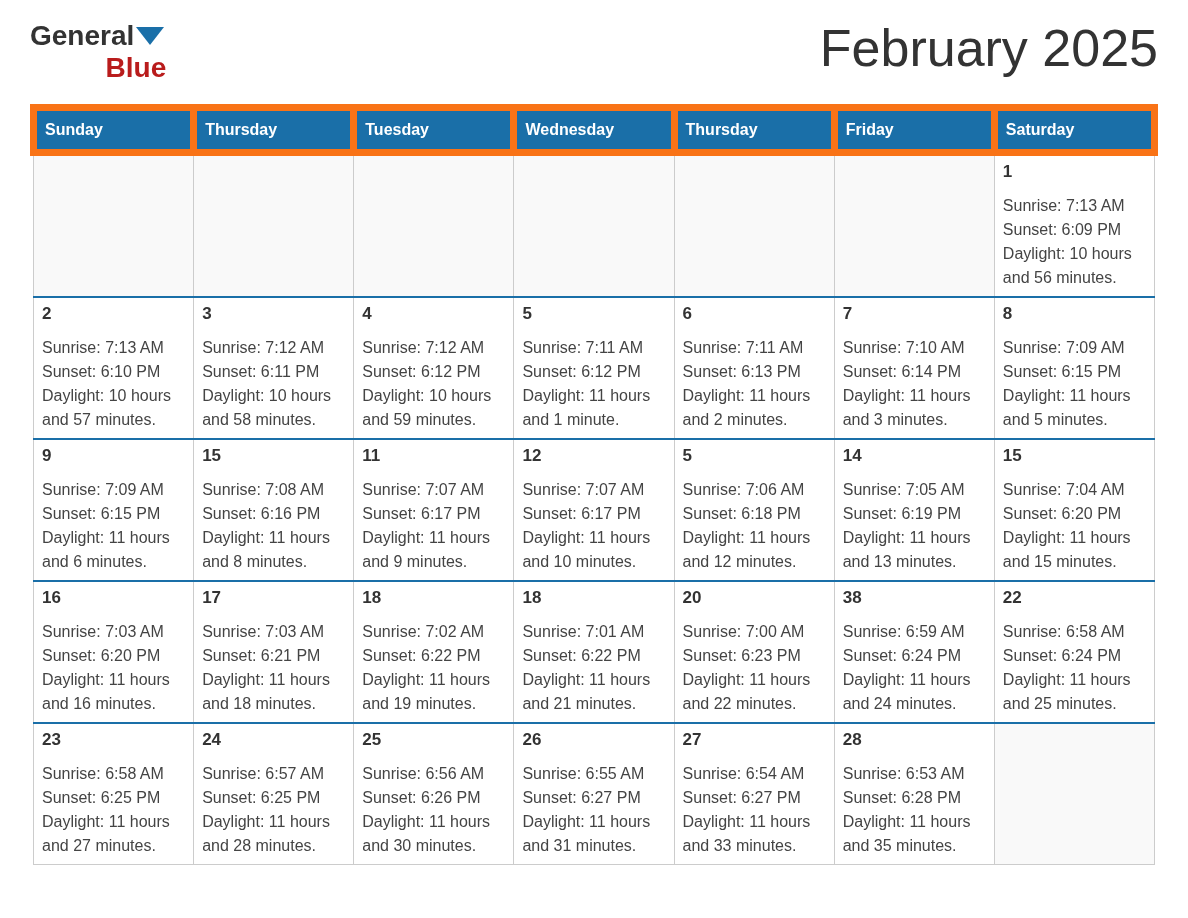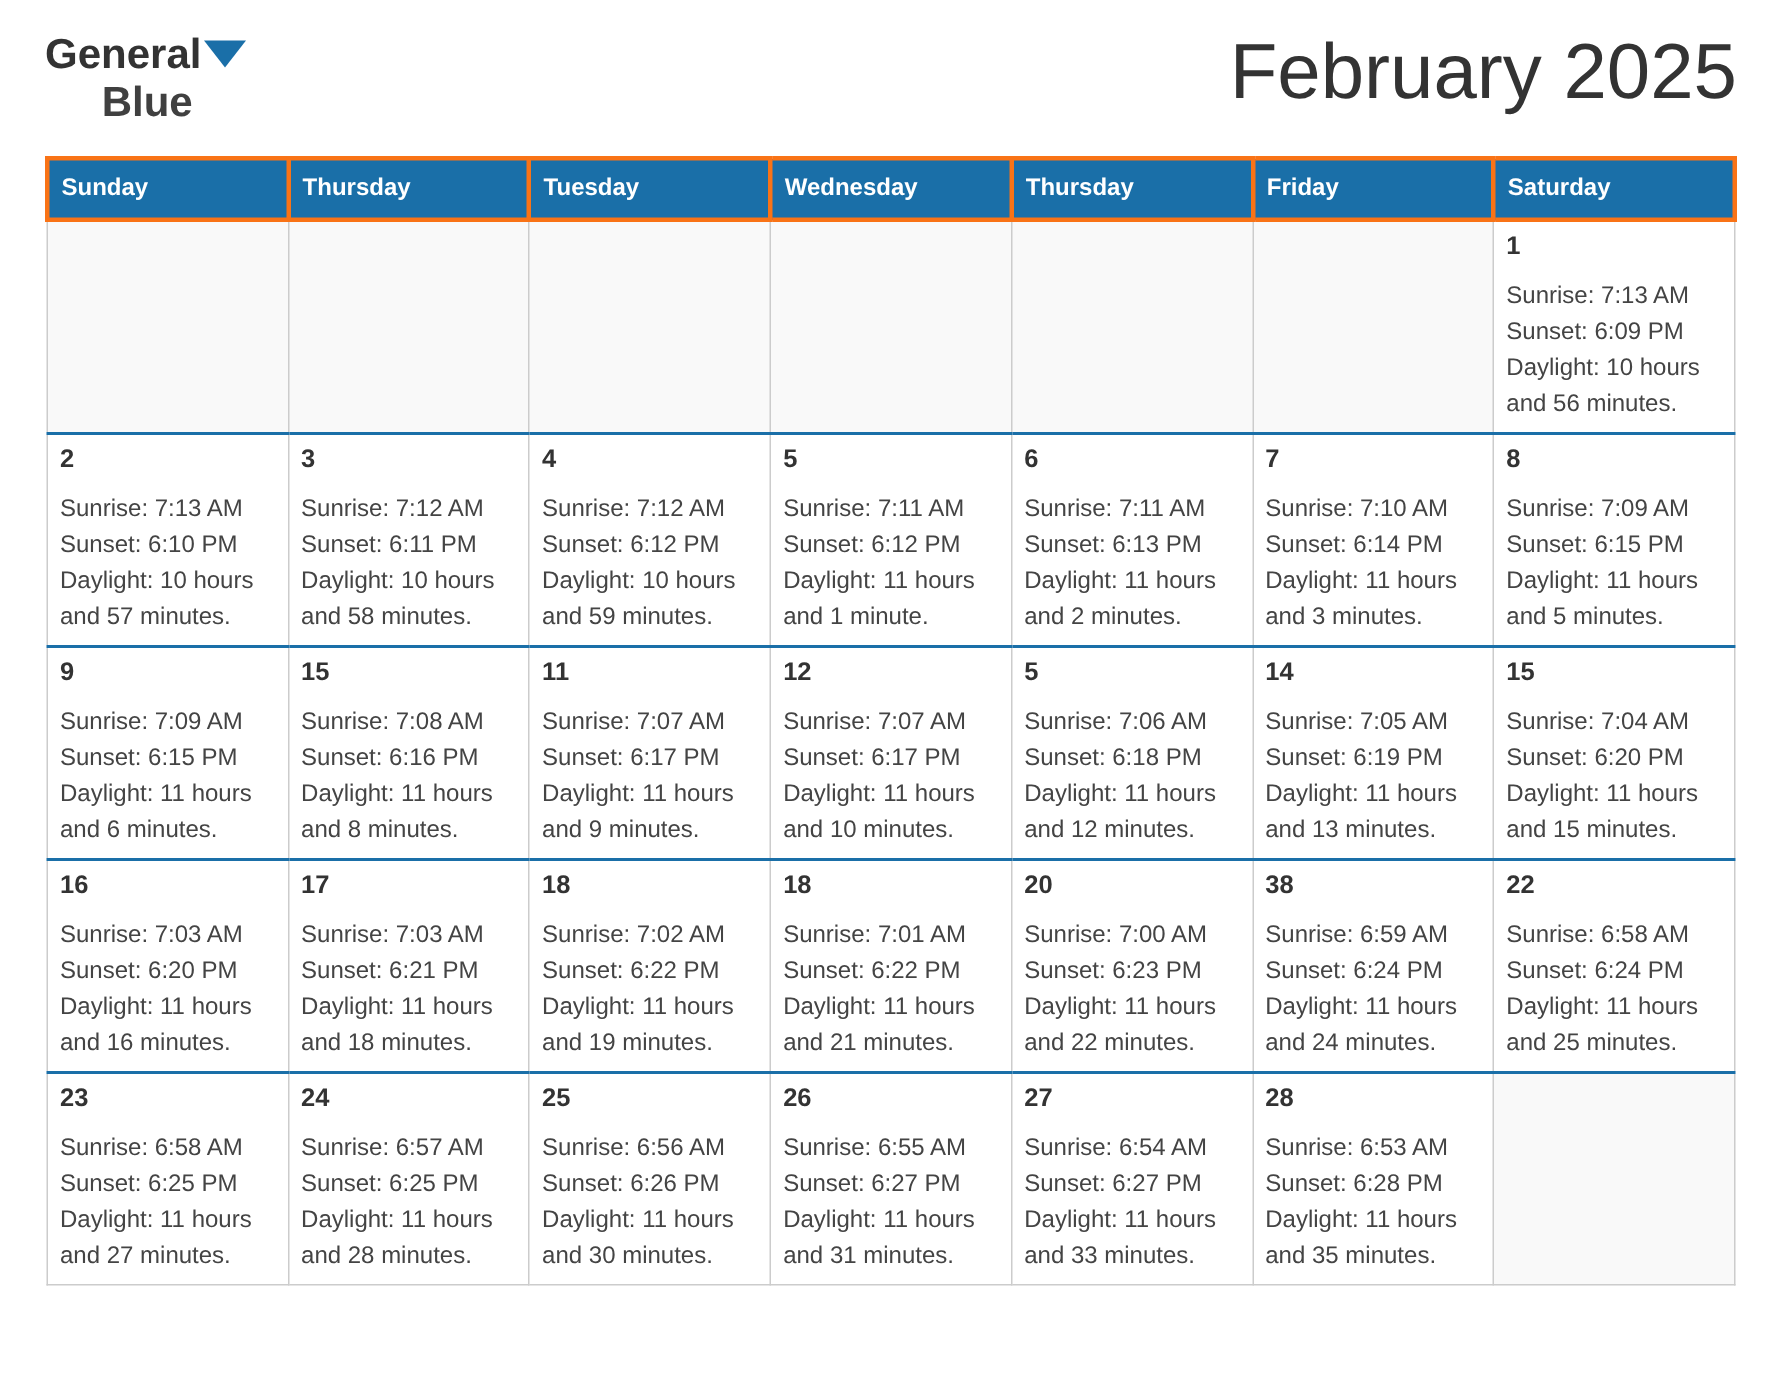--- a/index.html
+++ b/index.html
@@ -13,42 +13,42 @@
     }
     .header {
       display: flex;
       justify-content: space-between;
       align-items: flex-start;
       margin-bottom: 20px;
     }
     .logo {
       display: flex;
       flex-direction: column;
-      align-items: center;
+      align-items: flex-end;
     }
     .logo-top {
       display: flex;
       align-items: center;
       font-size: 28px;
       font-weight: bold;
       color: #333;
     }
     .logo-general { color: #333; }
     .logo-arrow {
       display: inline-block;
       width: 0;
       height: 0;
       border-left: 14px solid transparent;
       border-right: 14px solid transparent;
       border-top: 18px solid #1a6fa8;
       margin: 0 2px;
       vertical-align: middle;
     }
     .logo-blue {
-      color: #404040;
+      color: #b91c1c;
       font-size: 28px;
       font-weight: bold;
     }
     .title-block {
       text-align: right;
     }
     .month-title {
       font-size: 52px;
       font-weight: normal;
       color: #333;
@@ -63,21 +63,21 @@
       width: 100%;
       border-collapse: collapse;
     }
     .calendar-table th {
       background: #1a6fa8;
       color: #fff;
       padding: 10px 8px;
       font-size: 16px;
       font-weight: bold;
       text-align: left;
-      border: 3px solid #f97316;
+      border: 7px solid #f97316;
     }
     .calendar-table td {
       vertical-align: top;
       border: 1px solid #ccc;
       padding: 6px 8px;
       width: 14.28%;
       min-height: 110px;
       height: 130px;
     }
     .day-number {

